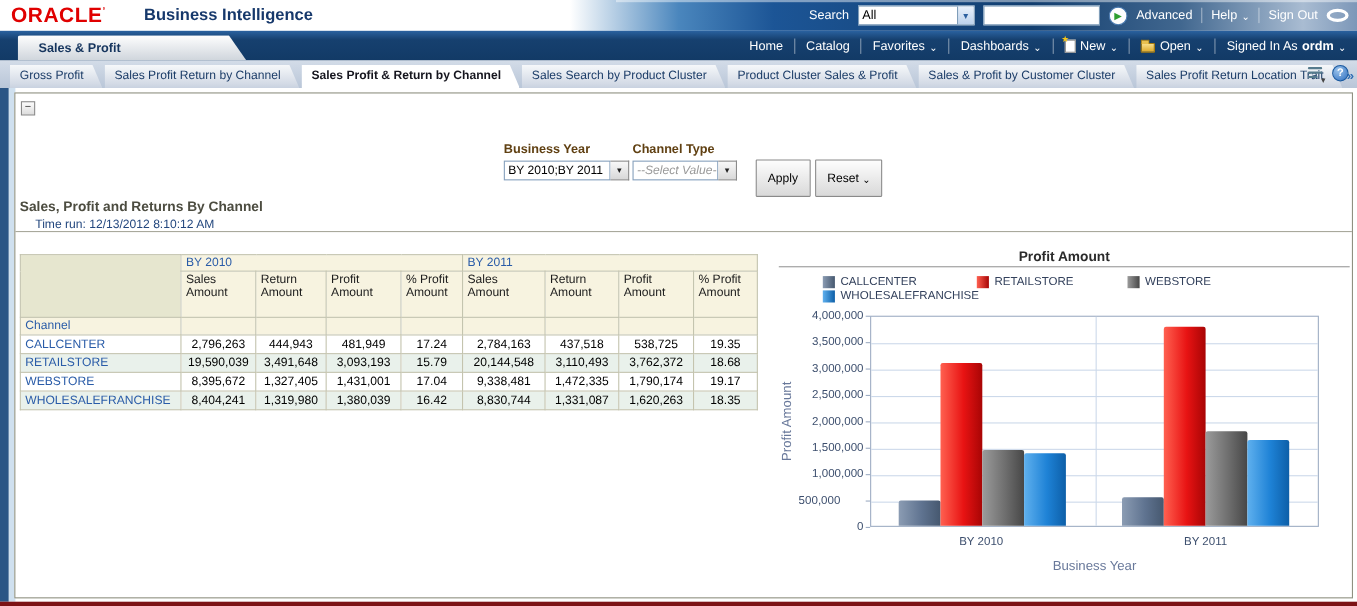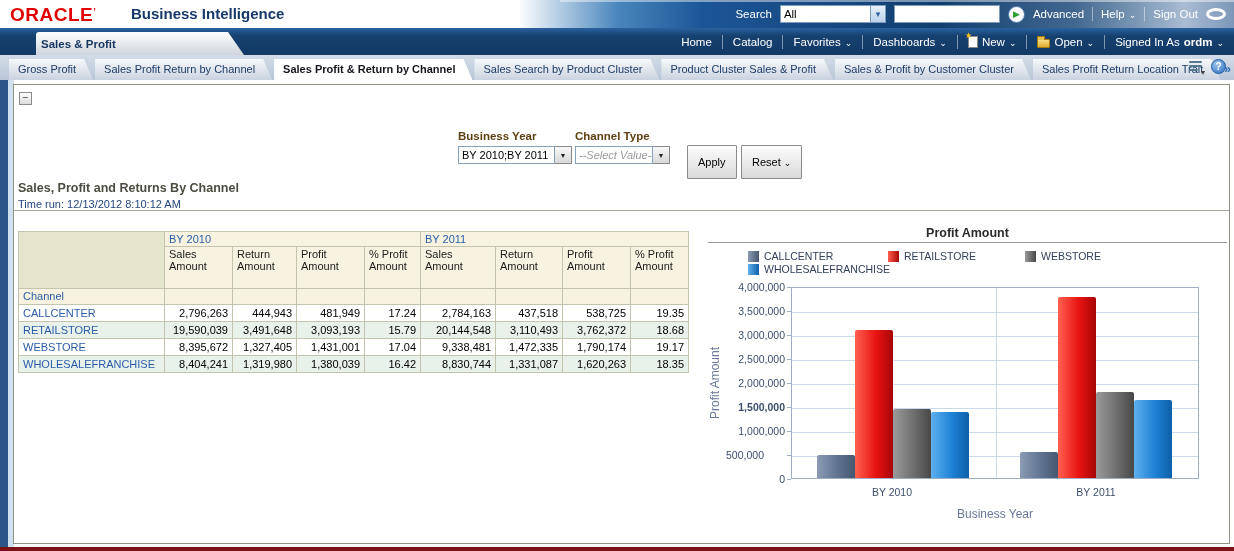--- a/index.html
+++ b/index.html
@@ -17,23 +17,23 @@
   .sbox{width:106px;height:18px;background:#fff;border:1px solid #7f9db9;display:flex;align-items:center;justify-content:space-between;color:#000;padding-left:3px;cursor:pointer}
   .sbox .ddb{width:15px;height:16px;background:linear-gradient(#e8f0fa,#bcd2ec);border-left:1px solid #7f9db9;color:#2c5f9e;display:flex;align-items:center;justify-content:center;font-size:9px}
   .search-input{width:106px;height:18px;border:1px solid #7f9db9;background:#fff;font-family:inherit}
   .go-btn{width:17px;height:17px;border-radius:50%;background:#fdfdfd;border:1px solid #4a7ab0;display:flex;align-items:center;justify-content:center;color:#2e9e2e;font-size:9px;cursor:pointer}
   .vsep{width:1px;height:14px;background:rgba(255,255,255,.45)}
   .chev{font-size:9px;position:relative;top:1px}
   .ring-icon{width:20px;height:12px;border:3px solid #fff;border-radius:50%}
 
   
   .navbar{position:absolute;left:0;top:28px;width:1234px;height:27px;background:linear-gradient(180deg,#2a62a0,#16406f 30%,#123a66)}
-  .dash-tab{position:absolute;left:36px;bottom:0;height:23px;width:208px;background:linear-gradient(180deg,#fefefe,#cfd5dc);
+  .dash-tab{position:absolute;left:16px;bottom:0;height:23px;width:208px;background:linear-gradient(180deg,#fefefe,#cfd5dc);
     clip-path:polygon(0 0,calc(100% - 16px) 0,100% 100%,0 100%);border-top-left-radius:3px;
-    display:flex;align-items:center;padding-left:5px;font-weight:bold;color:#16355e;font-size:11.5px;cursor:pointer}
+    display:flex;align-items:center;padding-left:19px;font-weight:bold;color:#16355e;font-size:11.5px;cursor:pointer}
   .nav-right{position:absolute;right:10px;top:0;height:27px;display:flex;align-items:center;gap:10px;color:#fff;font-size:11.5px}
   .nav-item{display:flex;align-items:center;gap:4px;cursor:pointer;white-space:nowrap}
   .page-icon{width:10px;height:12px;background:#fff;border:1px solid #8a8a8a;position:relative}
   .page-icon::before{content:"★";color:#f5c518;font-size:8px;position:absolute;left:-4px;top:-6px}
   .folder-icon{width:13px;height:9px;background:linear-gradient(#f7dd8a,#dfaa2a);border:1px solid #a87c10;border-radius:1px;position:relative;margin-top:3px}
   .folder-icon::before{content:"";position:absolute;left:-1px;top:-4px;width:6px;height:3px;background:#e8c050;border:1px solid #a87c10;border-bottom:none;border-radius:1px 1px 0 0}
   .bold{font-weight:bold}
 
   
   .subtabbar{position:absolute;left:0;top:55px;width:1234px;height:25px;background:linear-gradient(180deg,#d3dce8,#b9c6d8);display:flex;align-items:flex-end;padding-left:9px}
@@ -62,32 +62,32 @@
   #dd-by{left:458px}#dd-ct{left:575px}
   .dd-value{height:18px;border:1px solid #86a0bd;background:#fff;display:flex;align-items:center;padding:0 3px;white-space:nowrap;overflow:hidden}
   #dd-by .dd-value{width:97px}
   #dd-ct .dd-value{width:78px;color:#9a9a9a;font-style:italic}
   .dd-btn{width:17px;height:18px;border:1px solid #8a8a8a;border-left:none;background:linear-gradient(#f8f8f8,#d8d8d8);font-size:7px;display:flex;align-items:center;justify-content:center;color:#222}
   .btn{position:absolute;top:145px;height:20px;border:1px solid #8a8a8a;background:linear-gradient(#fdfdfd,#d9d9d9);font-size:11px;padding:16px 10px;display:flex;align-items:center;border-radius:1px;cursor:pointer;gap:3px}
   #btn-apply{left:687px}#btn-reset{left:741px}
 
   
   .report-title{position:absolute;left:18px;top:181px;font-weight:bold;font-size:12.5px;color:#4c4c40}
-  .time-run{position:absolute;left:18px;top:198px;color:#23477e}
+  .time-run{position:absolute;left:32px;top:198px;color:#23477e}
   .divider{position:absolute;left:14px;top:210px;width:1215px;height:1px;background:#a9a99c}
 
   
   .pivot{position:absolute;left:18px;top:231px;border-collapse:collapse;font-size:11px;table-layout:fixed}
   .pivot td,.pivot th{border:1px solid #c4c4ae;padding:1px 4px;font-weight:normal;text-align:left;vertical-align:top;overflow:hidden}
   .corner{background:#e6e6cf}
   .ghead{background:#f7f3e0;color:#2a5ca8}
   .mhead{background:#f7f3e0;height:42px;color:#1c1c1c}
   .chrow td{background:#f7f3e0;height:16px}
   .blue{color:#2a5ca8}
-  .pivot td.num{text-align:right;padding:2px 4px}
+  .pivot td.num{text-align:center;padding:2px 4px}
   .pivot td.name{padding:2px 4px}
   tr.alt td{background:#e9f1eb}
 
   
   .chart{position:absolute;left:705px;top:220px;width:525px;height:305px}
   .chart-title{position:absolute;left:0;top:6px;width:100%;text-align:center;font-weight:bold;font-size:12.5px;color:#2b2b2b}
   .chart-underline{position:absolute;left:3px;top:22px;width:519px;height:1px;background:#9a9a9a}
   .legend-item{position:absolute;display:flex;align-items:center;gap:5px;font-size:10.5px;color:#33415c}
   #leg-0{left:43px;top:30px}#leg-1{left:183px;top:30px}#leg-2{left:320px;top:30px}#leg-3{left:43px;top:43px}
   .legend-swatch{width:11px;height:11px;background:#888}
@@ -333,21 +333,21 @@
       <div class="bar" style="left: 342px; height: 78px; background: linear-gradient(90deg, rgb(95, 176, 238) 0%, rgb(30, 130, 214) 55%, rgb(13, 95, 168) 100%);"></div>
     </div>
   <div class="xaxis-title">Business Year</div>
   <div class="yaxis-title">Profit Amount</div>
 <div class="ytick" style="top: 253px;">0</div>
     <div class="ytickmark" style="top: 259px;"></div>
     <div class="ytick" style="top: 229px; text-align: center;">500,000</div>
     <div class="ytickmark" style="top: 235px;"></div>
     <div class="ytick" style="top: 205px;">1,000,000</div>
     <div class="ytickmark" style="top: 211px;"></div>
-    <div class="ytick" style="top: 181px; font-weight: bold;">1,500,000</div>
+    <div class="ytick" style="top: 181px;">1,500,000</div>
     <div class="ytickmark" style="top: 187px;"></div>
     <div class="ytick" style="top: 157px;">2,000,000</div>
     <div class="ytickmark" style="top: 163px;"></div>
     <div class="ytick" style="top: 133px;">2,500,000</div>
     <div class="ytickmark" style="top: 139px;"></div>
     <div class="ytick" style="top: 109px;">3,000,000</div>
     <div class="ytickmark" style="top: 115px;"></div>
     <div class="ytick" style="top: 85px;">3,500,000</div>
     <div class="ytickmark" style="top: 91px;"></div>
     <div class="ytick" style="top: 61px;">4,000,000</div>

